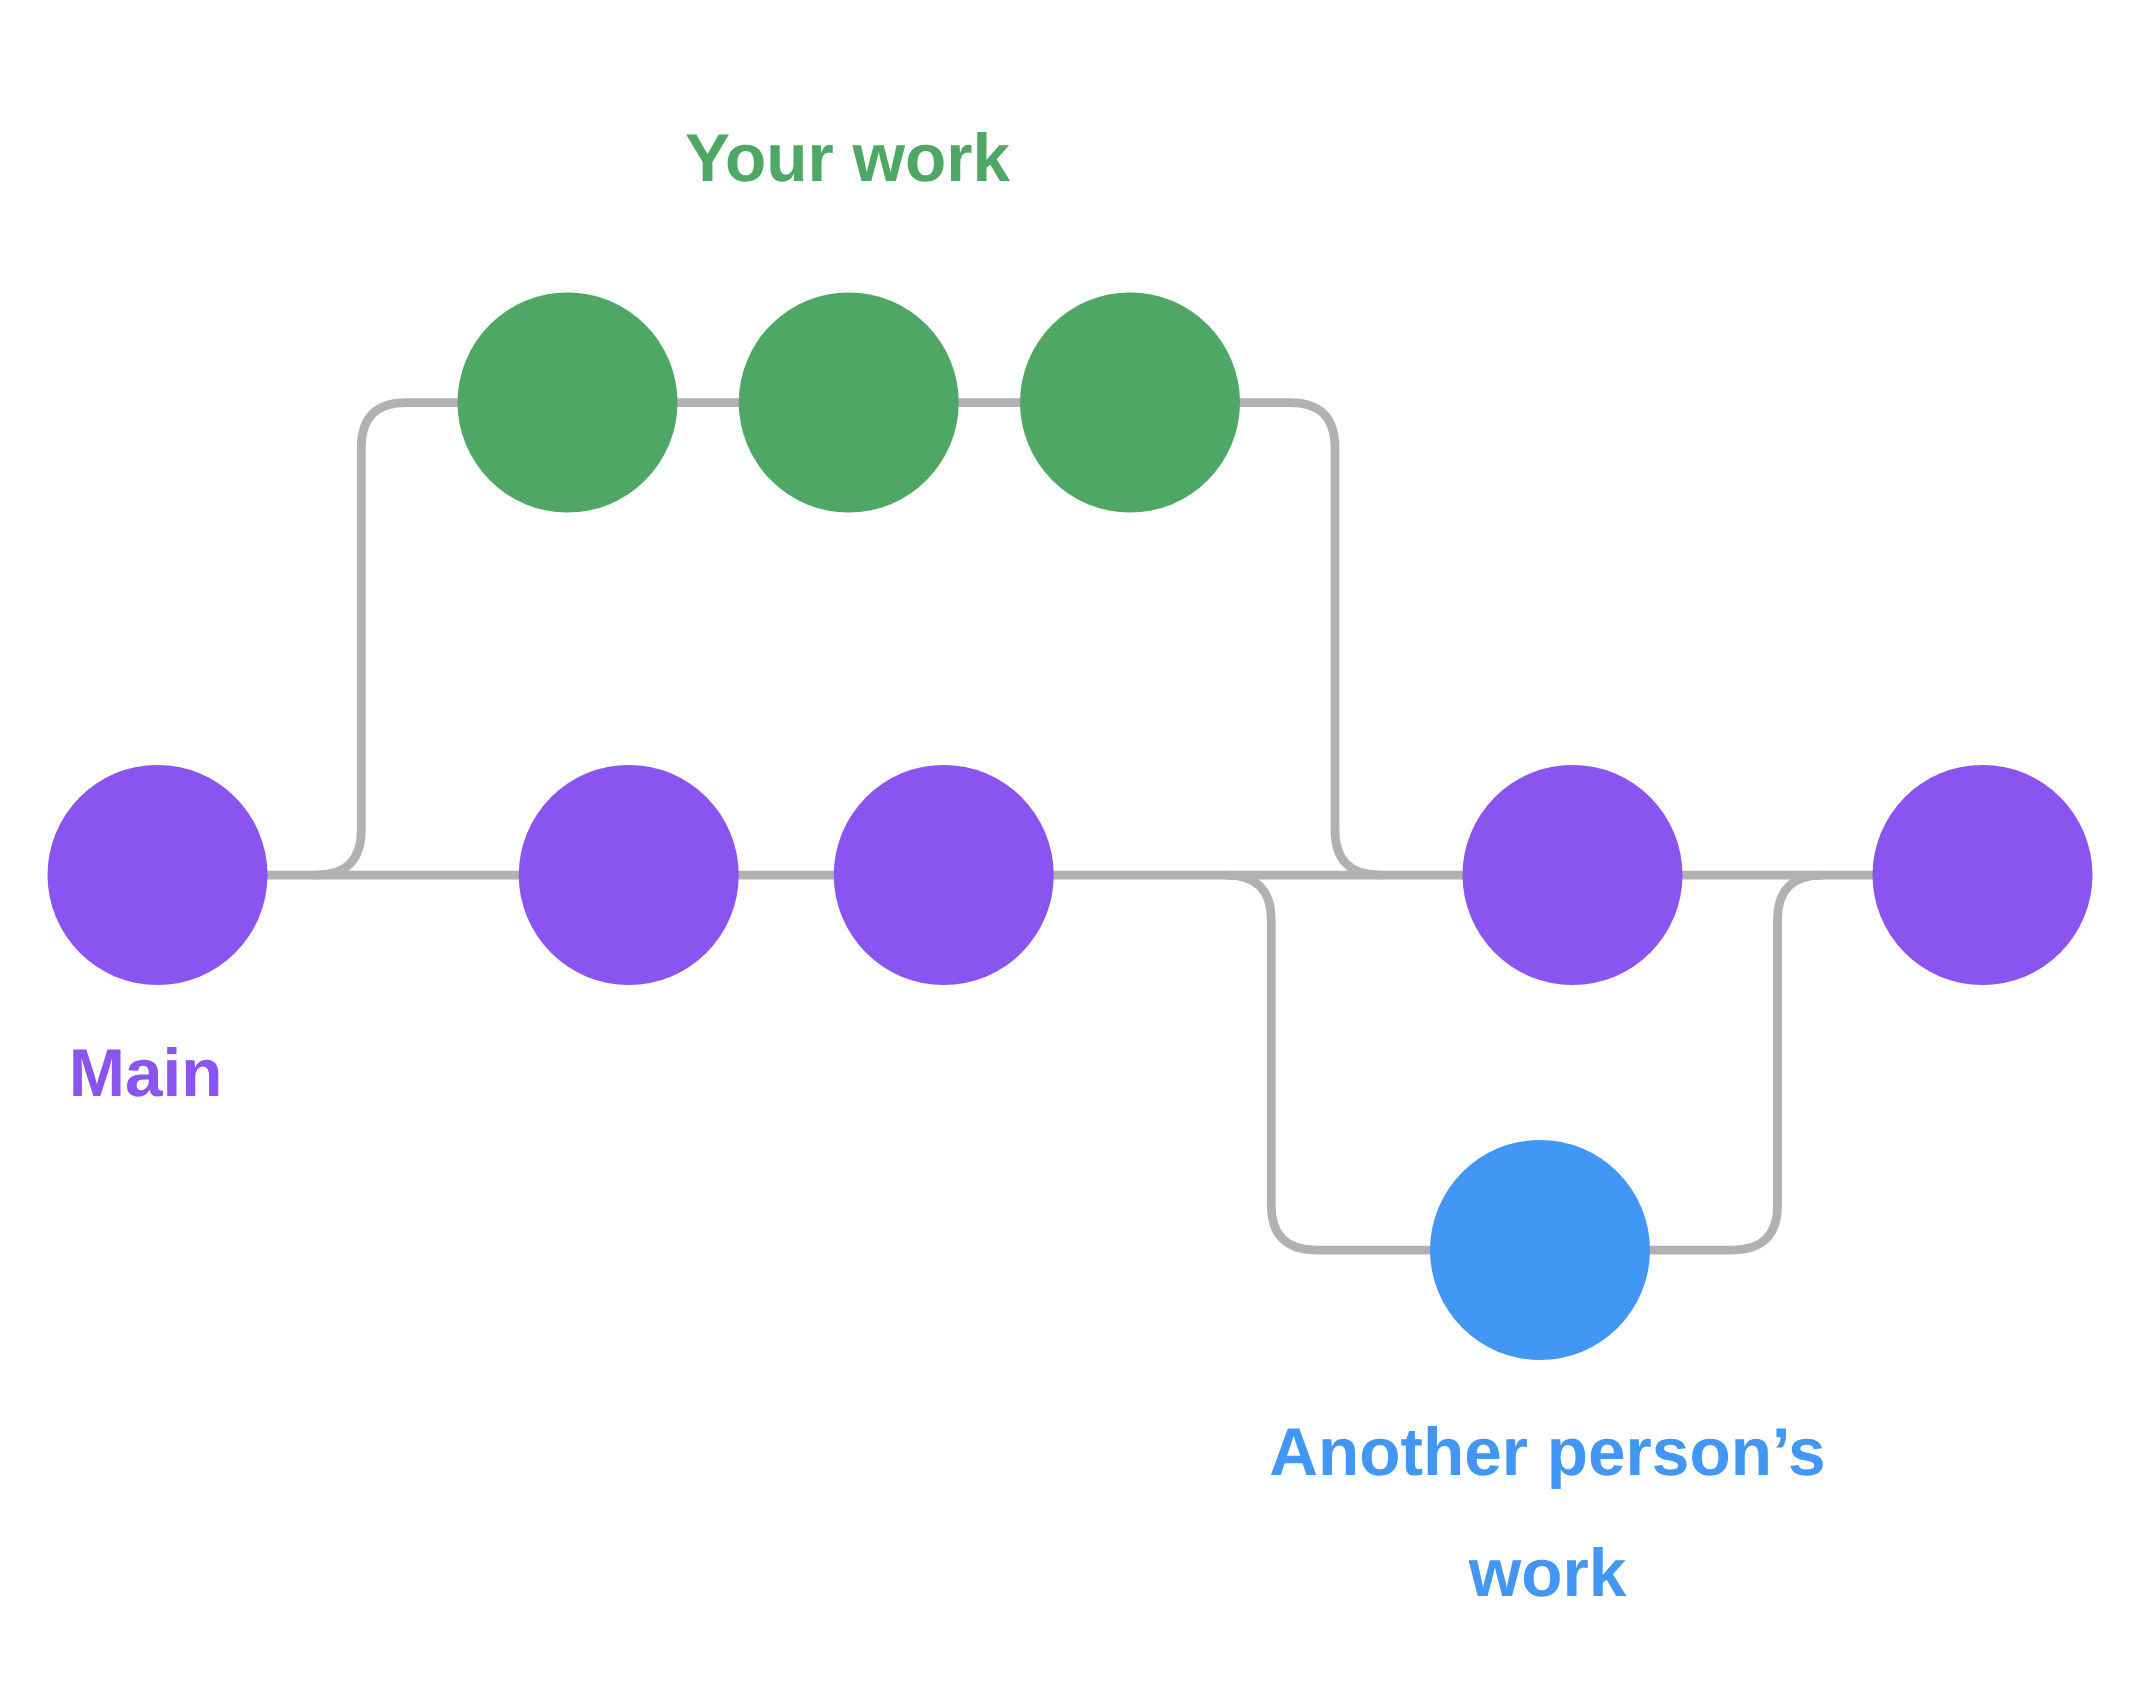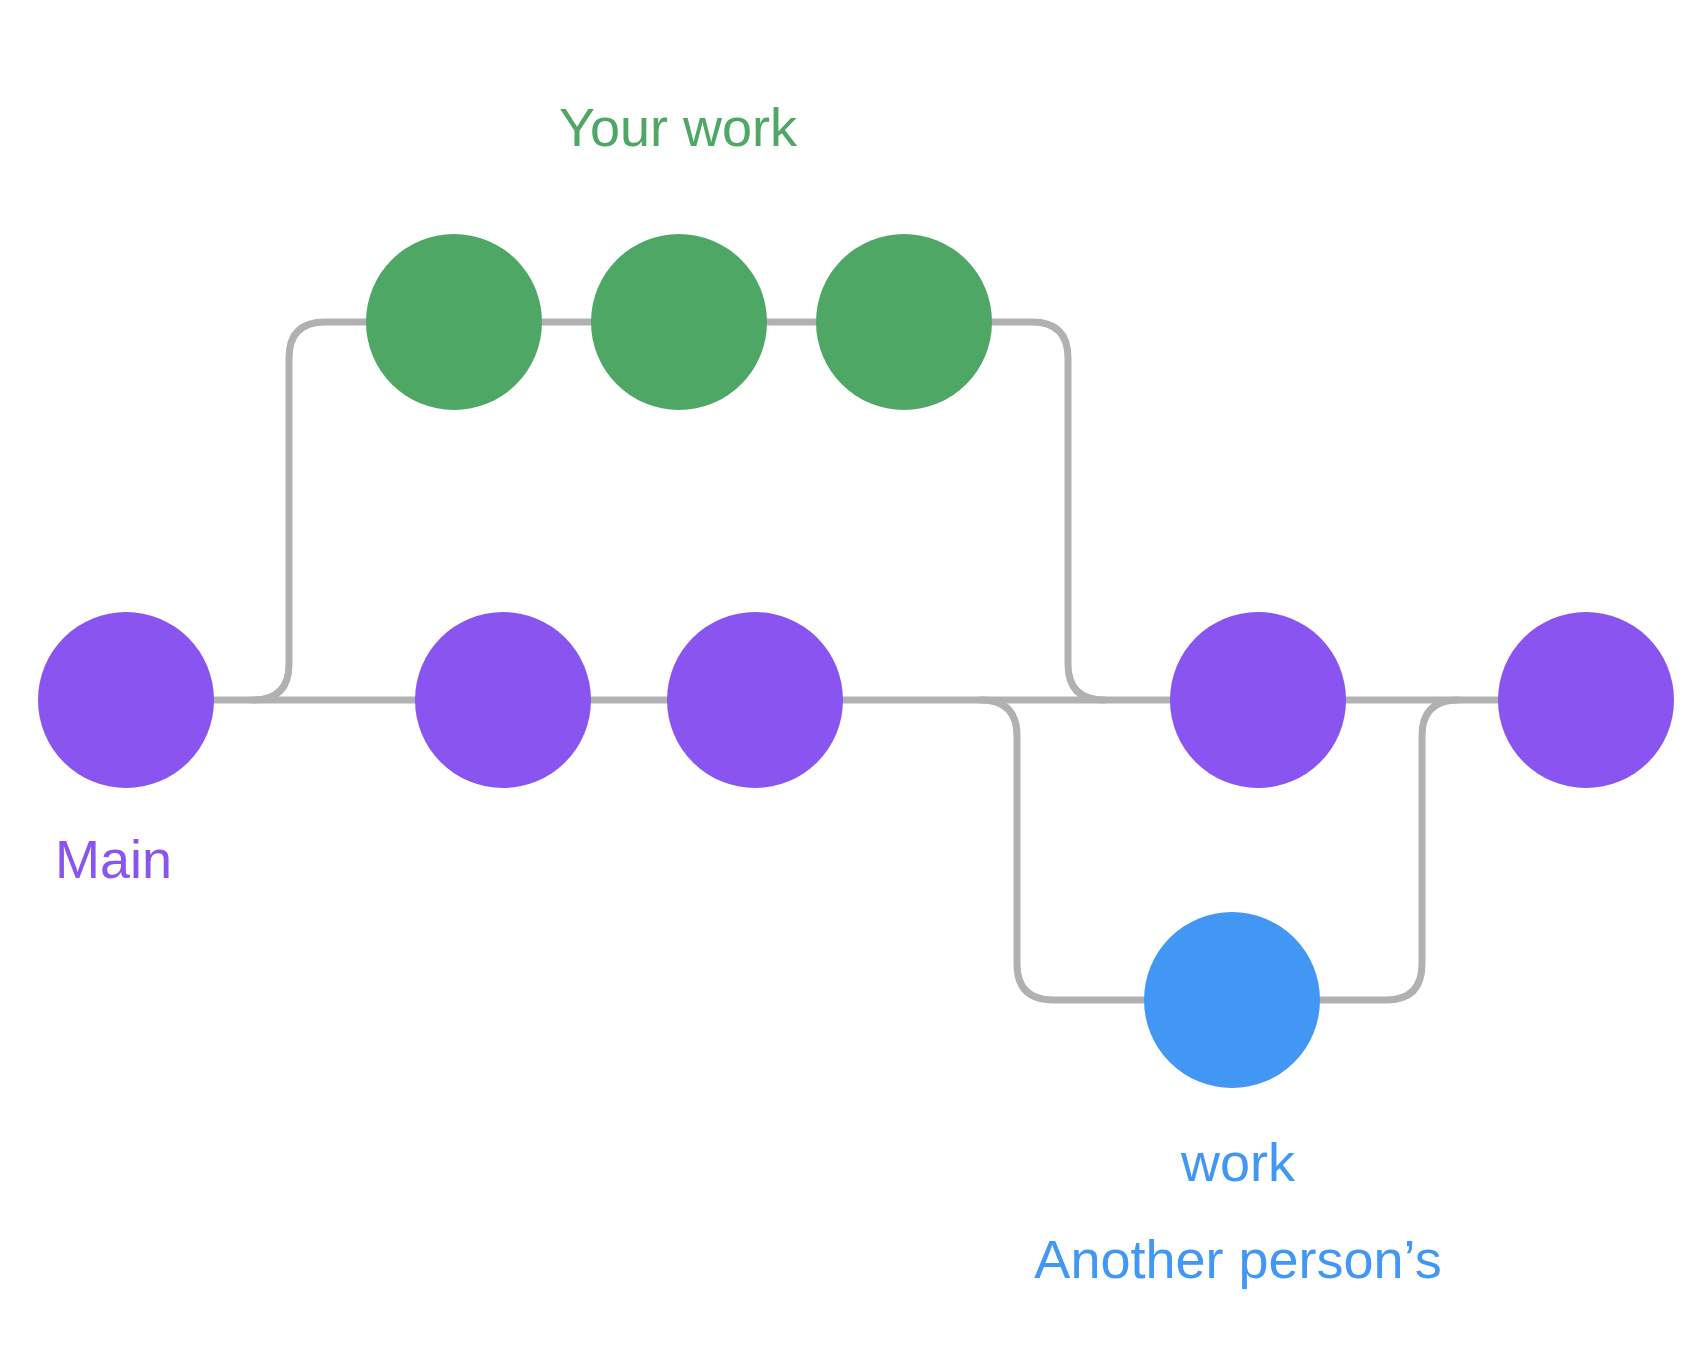--- a/index.html
+++ b/index.html
@@ -15,21 +15,21 @@
     overflow: hidden;
     font-family: "Liberation Sans", sans-serif;
   }
   .canvas svg {
     position: absolute;
     left: 0;
     top: 0;
   }
   .label {
     position: absolute;
-    font-weight: 400;
+    font-weight: 700;
     font-size: 54px;
     line-height: 1.2;
     white-space: nowrap;
   }
   .label-center {
     transform: translateX(-50%);
     text-align: center;
   }
   .label-two-line {
     line-height: 97px;
@@ -52,16 +52,16 @@
       <circle cx="679" cy="322" r="88" fill="#4ea765"></circle>
       <circle cx="904" cy="322" r="88" fill="#4ea765"></circle>
       <circle cx="1232" cy="1000" r="88" fill="#4197f3"></circle>
     </svg>
 
   <div class="label label-center" style="left: 678px; top: 95px; color: rgb(78, 167, 101);">Your work</div>
 
   <div class="label" style="left: 55px; top: 827px; color: rgb(138, 84, 240); text-align: right;">Main</div>
 
   <div class="label label-center label-two-line" style="left: 1238px; top: 1114px; color: rgb(65, 151, 243);">
+    <div>Another person’s</div>
     <div>work</div>
-    <div>Another person’s</div>
   </div>
 </div>
 
 </body></html>

